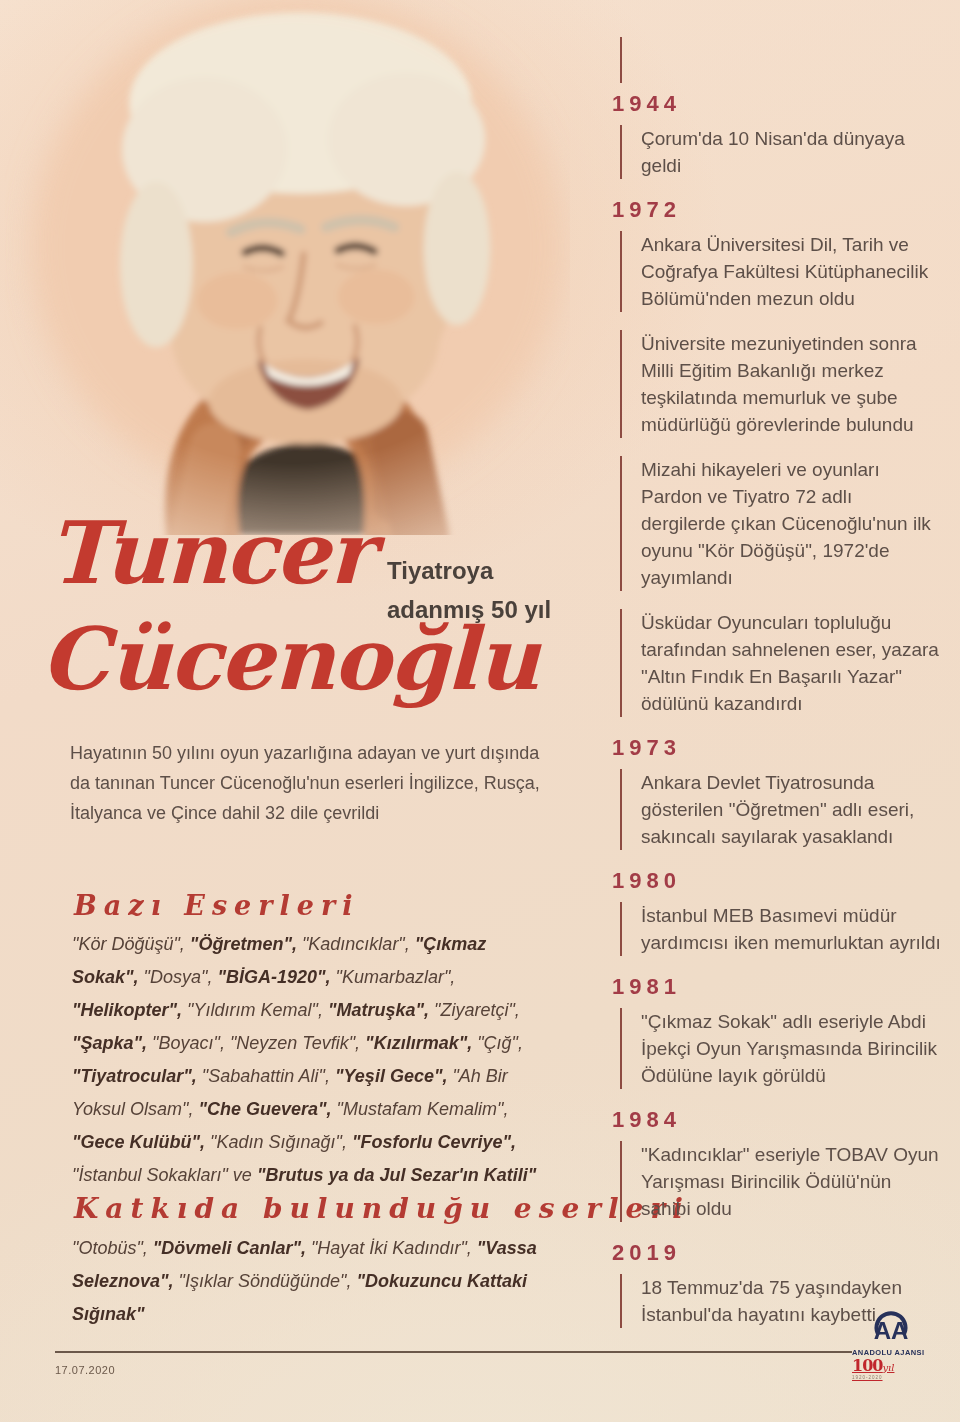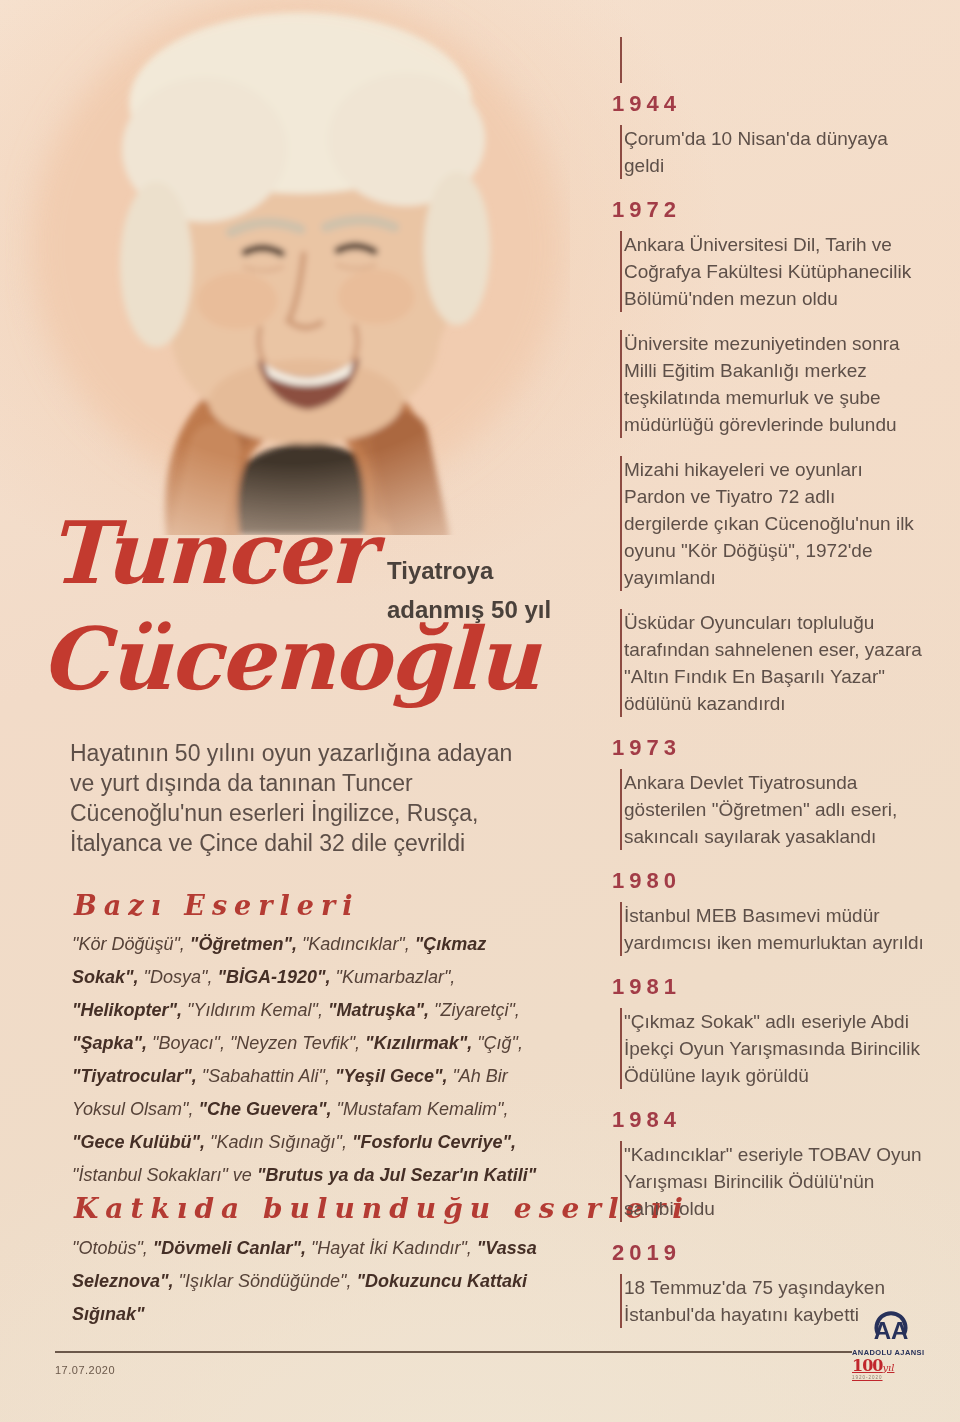--- a/index.html
+++ b/index.html
@@ -25,21 +25,21 @@
     font-family:"DejaVu Serif",serif;font-style:italic;font-weight:bold;
     color:#c33a2f;font-size:86px;line-height:106px;letter-spacing:-2px;
     transform:skewX(-4deg);
   }
   .subtitle{
     position:absolute;left:387px;top:551px;
     font-size:24px;line-height:39px;font-weight:bold;color:#4a413b;
   }
   .intro{
     position:absolute;left:70px;top:738px;width:470px;
-    font-size:23px;line-height:30px;color:#5d4f48;
+    font-size:18px;line-height:30px;color:#5d4f48;
   }
   .section-head{
     position:absolute;font-family:"DejaVu Serif",serif;font-style:italic;font-weight:bold;
     color:#b43b33;letter-spacing:7px;
   }
   .head-works{left:74px;top:890px;font-size:27px;}
   .head-contrib{left:74px;top:1192px;font-size:28px;}
   .works-list{
     position:absolute;left:72px;top:928px;width:480px;
     font-size:18px;line-height:33px;font-style:italic;color:#564238;
@@ -52,21 +52,21 @@
   .wk.b{font-weight:bold;color:#452f26;}
   
   .timeline{position:absolute;left:612px;top:0;width:330px;margin-top:37px;}
   .tl-lead{width:2px;height:46px;background:#8d4b42;margin:0 0 8px 8px;}
   .tl-year{
     font-size:22px;font-weight:bold;color:#a23c47;letter-spacing:5px;
     line-height:26px;margin:0 0 8px 0;
   }
   .tl-p{
     font-size:19px;line-height:27px;color:#5d4f48;
-    margin:0 0 18px 8px;padding-left:2px;border-left:2px solid #8d4b42;
+    margin:0 0 18px 8px;padding-left:19px;border-left:2px solid #8d4b42;
     width:300px;
   }
   
   .divider{position:absolute;left:55px;top:1351px;width:797px;height:2px;background:#6b584a;}
   .date{position:absolute;left:55px;top:1364px;font-size:11px;letter-spacing:.5px;color:#6b584a;}
   .aa{position:absolute;left:852px;top:1308px;width:78px;text-align:left;}
   .aa svg{display:block;margin:0 auto;}
   .aa-name{font-size:7.5px;font-weight:bold;color:#27315a;letter-spacing:.4px;white-space:nowrap;}
   .centennial{margin-top:2px;color:#c0262c;line-height:14px;text-decoration:underline;}
   .c100{font-family:"DejaVu Serif",serif;font-weight:bold;font-size:16px;letter-spacing:-1px;}

